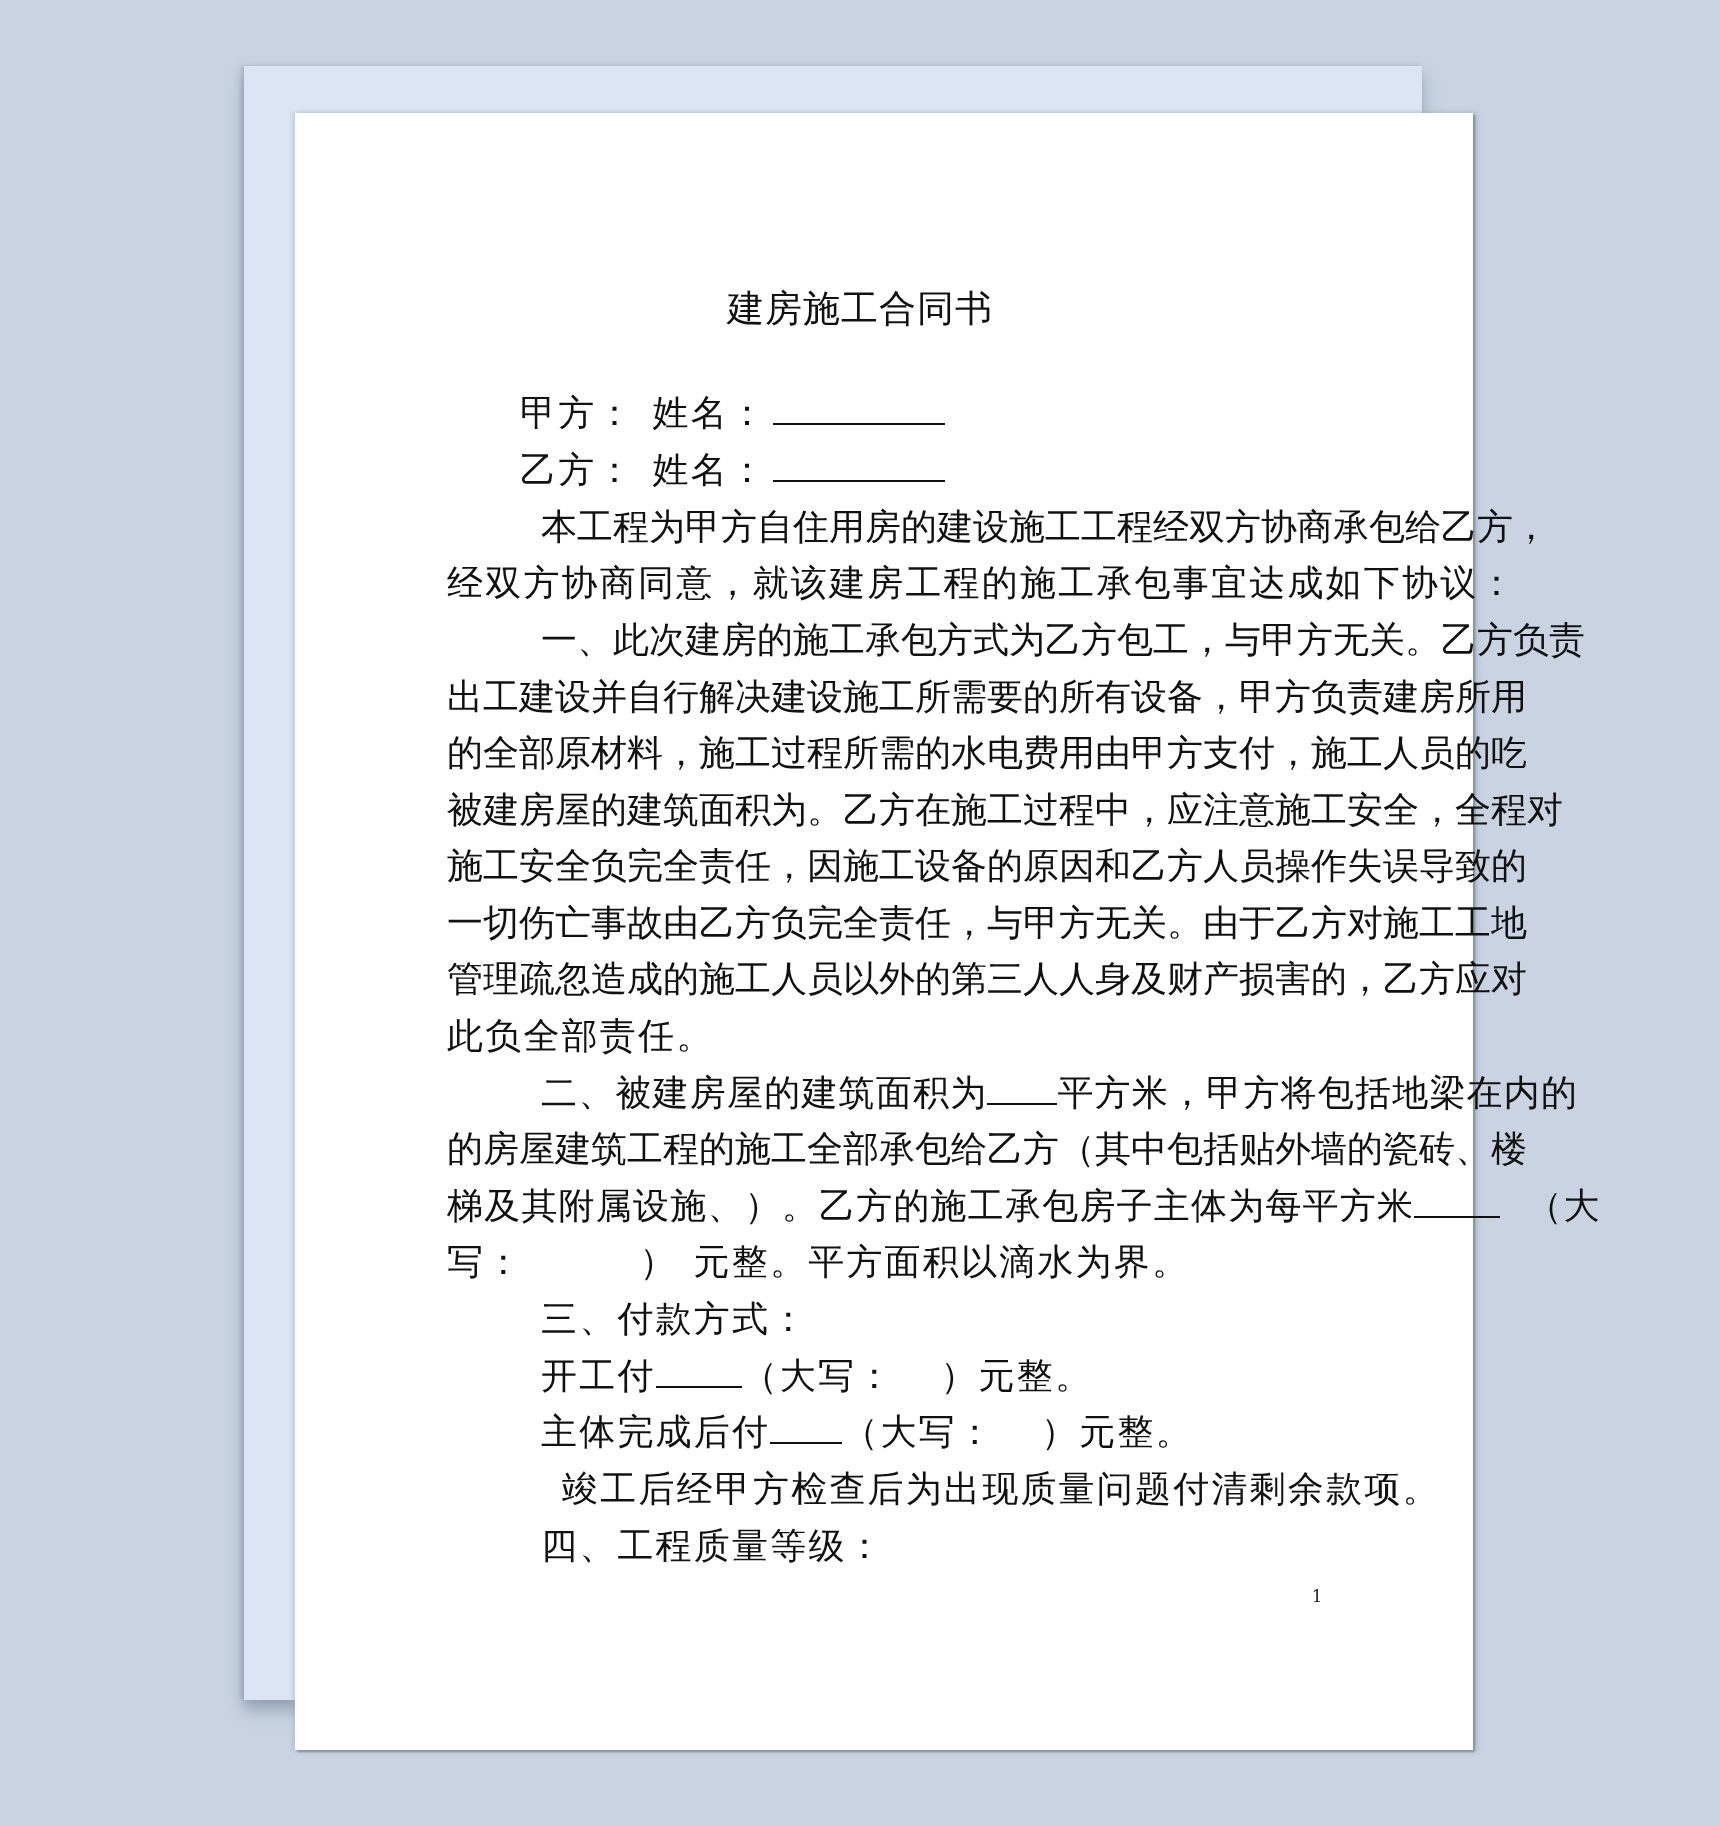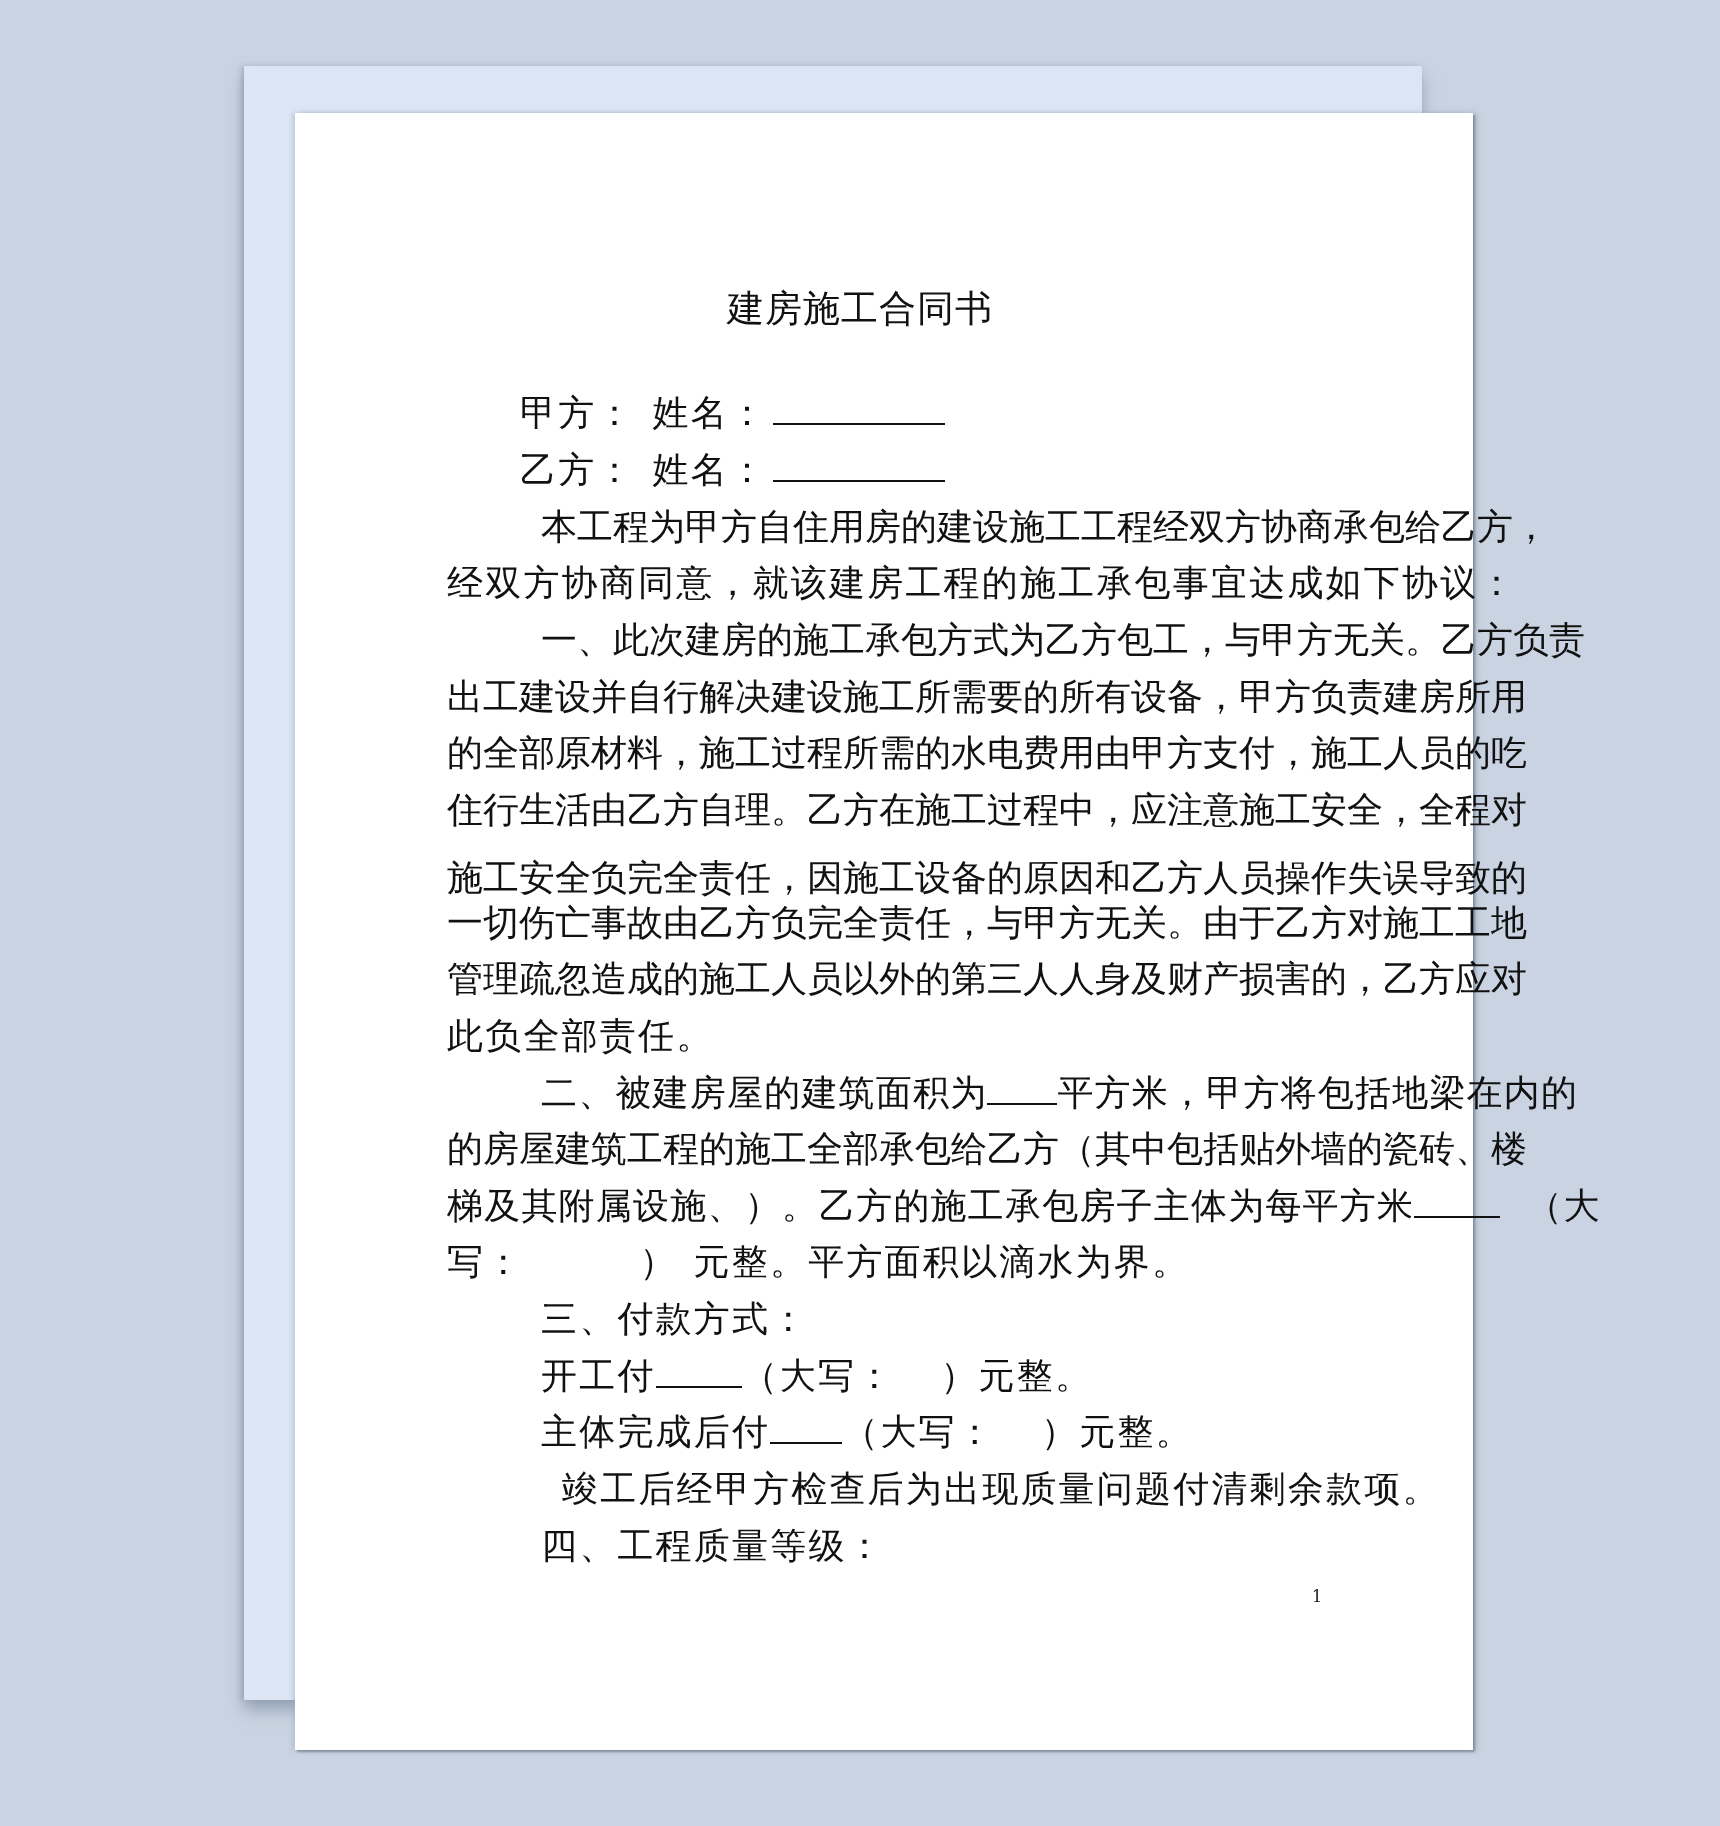--- a/index.html
+++ b/index.html
@@ -94,22 +94,22 @@
 <div class="line" style="left:520px; top:453px;">
   <span>乙方：</span><span class="gap" style="width:18px"></span><span>姓名：</span><span class="gap" style="width:6px"></span><span class="blank" style="width:172px"></span>
 </div>
 
 <div class="line ind2 justify" style="top:510px;">本工程为甲方自住用房的建设施工工程经双方协商承包给乙方，</div>
 <div class="line" style="top:566px;">经双方协商同意，就该建房工程的施工承包事宜达成如下协议：</div>
 
 <div class="line ind2 justify" style="top:623px;">一、此次建房的施工承包方式为乙方包工，与甲方无关。乙方负责</div>
 <div class="line justify" style="top:680px;">出工建设并自行解决建设施工所需要的所有设备，甲方负责建房所用</div>
 <div class="line justify" style="top:736px;">的全部原材料，施工过程所需的水电费用由甲方支付，施工人员的吃</div>
-<div class="line justify" style="top:793px;">住行生活由乙方自理。乙方在施工过程中，应注意施工安全，全程对</div>
-<div class="line justify" style="top:849px;margin-top:12px;">施工安全负完全责任，因施工设备的原因和乙方人员操作失误导致的</div>
+<div class="line justify" style="top:793px;">被建房屋的建筑面积为。乙方在施工过程中，应注意施工安全，全程对</div>
+<div class="line justify" style="top:849px;">施工安全负完全责任，因施工设备的原因和乙方人员操作失误导致的</div>
 <div class="line justify" style="top:906px;">一切伤亡事故由乙方负完全责任，与甲方无关。由于乙方对施工工地</div>
 <div class="line justify" style="top:962px;">管理疏忽造成的施工人员以外的第三人人身及财产损害的，乙方应对</div>
 <div class="line" style="top:1019px;">此负全部责任。</div>
 
 <div class="line ind2" style="top:1076px; letter-spacing:1.2px;">
   <span>二、被建房屋的建筑面积为</span><span class="blank" style="width:70px"></span><span>平方米，甲方将包括地梁在内的</span>
 </div>
 <div class="line justify" style="top:1132px;">的房屋建筑工程的施工全部承包给乙方（其中包括贴外墙的瓷砖、楼</div>
 <div class="line" style="top:1189px; letter-spacing:1.2px;">
   <span>梯及其附属设施、）。乙方的施工承包房子主体为每平方米</span><span class="blank" style="width:86px"></span><span class="gap" style="width:26px"></span><span>（大</span>

